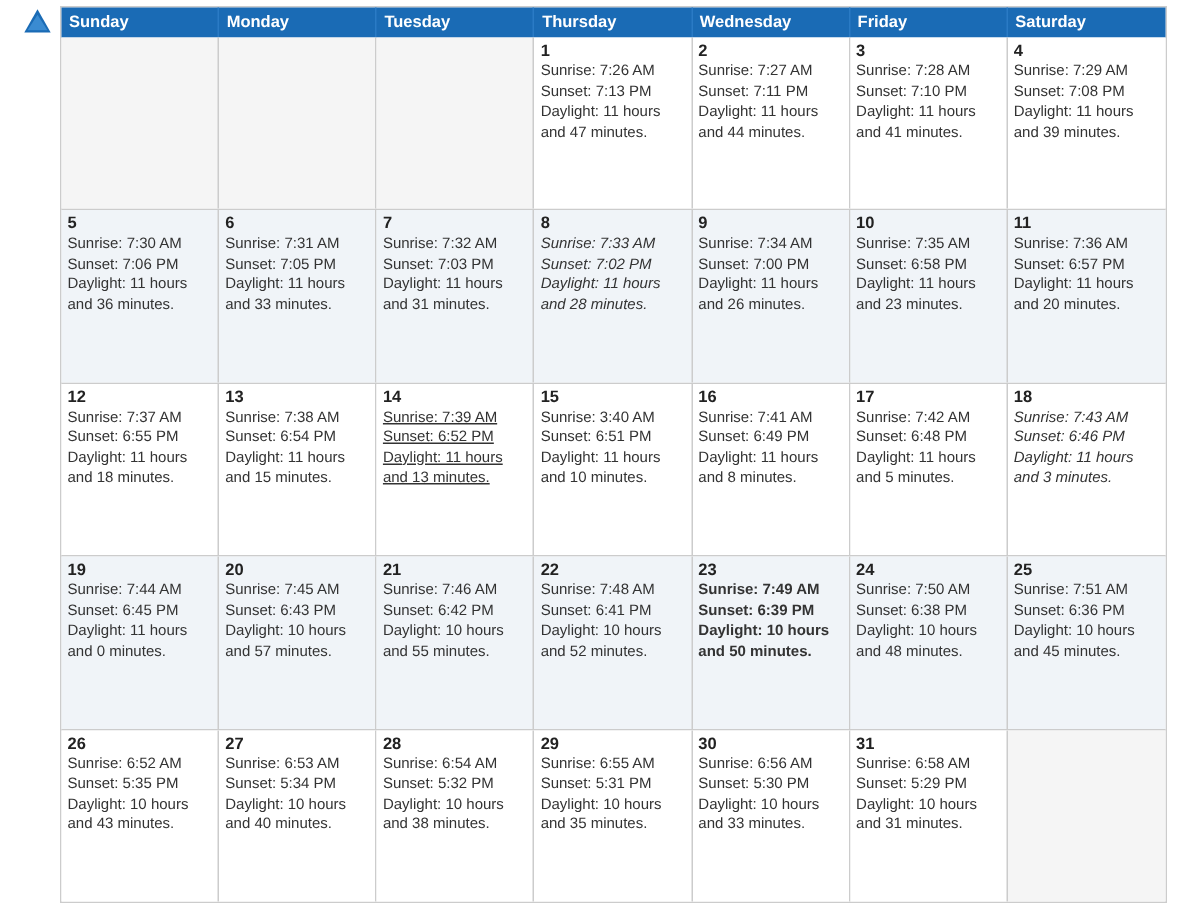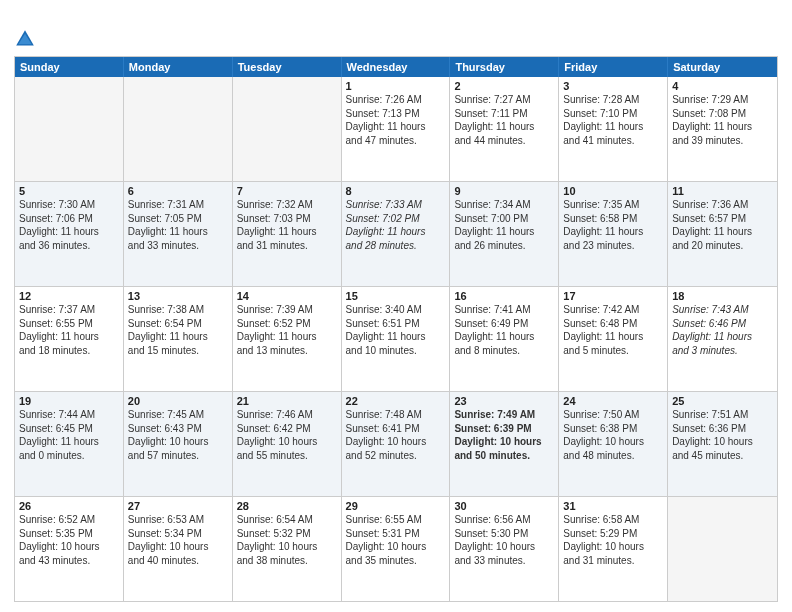--- a/index.html
+++ b/index.html
@@ -8,22 +8,22 @@
       background: #fff;
       width: 792px;
       height: 612px;
       overflow: hidden;
     }
     .page {
       width: 792px;
       height: 612px;
       background: #fff;
       display: flex;
-      flex-direction: column;
-      padding: 28px 14px 10px 14px;
+      flex-direction: row;
+      padding: 4px 14px 10px 14px;
     }
     .header {
       display: flex;
       justify-content: space-between;
       align-items: flex-start;
       margin-bottom: 6px;
     }
     .logo {
       display: flex;
       align-items: center;
@@ -128,22 +128,22 @@
       <div class="month-title"></div>
       <div class="location"></div>
     </div>
   </div>
 
   <div class="calendar">
     <div class="cal-header">
     <div class="cal-header-cell">Sunday</div>
         <div class="cal-header-cell">Monday</div>
         <div class="cal-header-cell">Tuesday</div>
+        <div class="cal-header-cell">Thursday</div>
         <div class="cal-header-cell">Wednesday</div>
-        <div class="cal-header-cell">Thursday</div>
         <div class="cal-header-cell">Friday</div>
         <div class="cal-header-cell">Saturday</div>
       </div>
     <div class="cal-body">
     <div class="cal-row">
           <div class="cal-cell empty"></div>
           <div class="cal-cell empty"></div>
           <div class="cal-cell empty"></div>
           <div class="cal-cell">
             <div class="day-num">1</div>
@@ -235,21 +235,21 @@
           </div>
           <div class="cal-cell">
             <div class="day-num">13</div>
             <div class="cell-text" style="white-space: pre-line;">Sunrise: 7:38 AM
 Sunset: 6:54 PM
 Daylight: 11 hours
 and 15 minutes.</div>
           </div>
           <div class="cal-cell">
             <div class="day-num">14</div>
-            <div class="cell-text" style="white-space: pre-line;">Sunrise: 7:39 AM
+            <div class="cell-text" style="white-space: pre-line; text-decoration: underline;">Sunrise: 7:39 AM
 Sunset: 6:52 PM
 Daylight: 11 hours
 and 13 minutes.</div>
           </div>
           <div class="cal-cell">
             <div class="day-num">15</div>
             <div class="cell-text" style="white-space: pre-line;">Sunrise: 3:40 AM
 Sunset: 6:51 PM
 Daylight: 11 hours
 and 10 minutes.</div>

